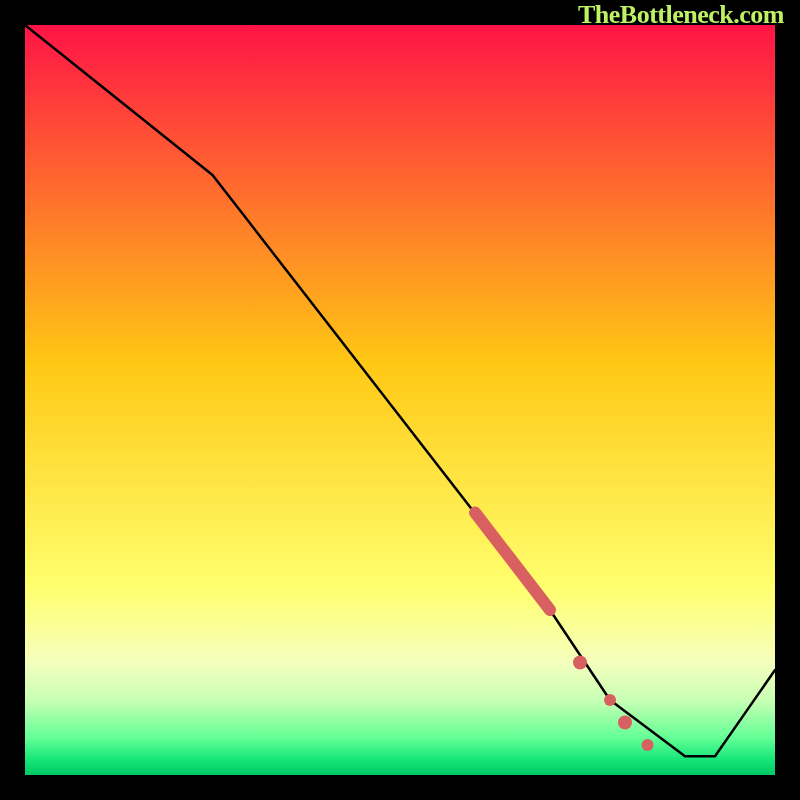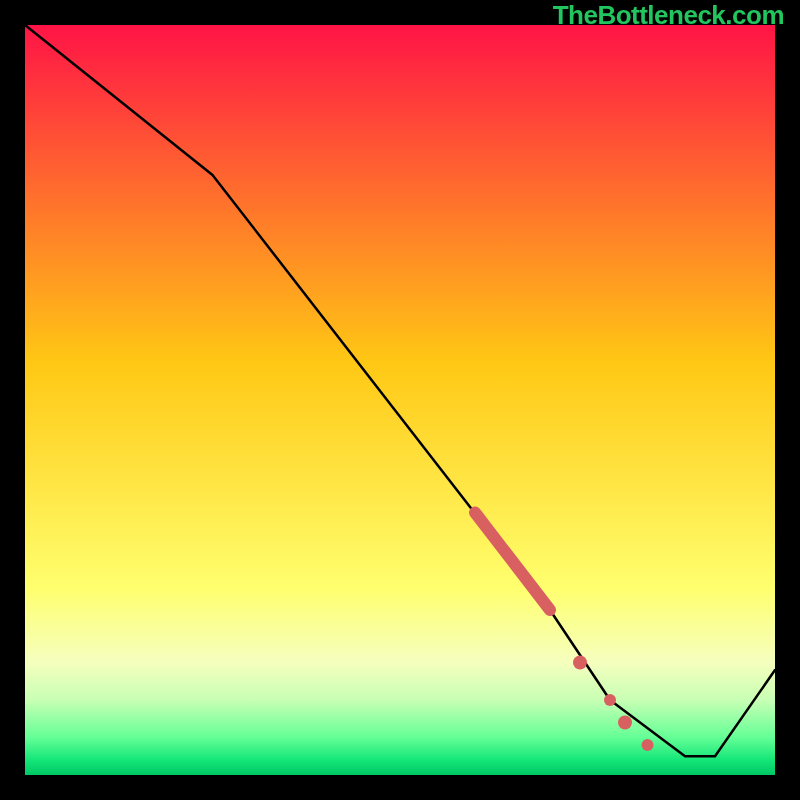--- a/index.html
+++ b/index.html
@@ -12,22 +12,22 @@
   }
   .container {
     position: relative;
     width: 800px;
     height: 800px;
   }
   .watermark {
     position: absolute;
     top: 0;
     right: 16px;
-    color: #22c55e;
-    font-family: Liberation Sans, sans-serif;
+    color: #bef264;
+    font-family: Liberation Serif, serif;
     font-size: 26px;
     font-weight: bold;
     letter-spacing: -0.5px;
     z-index: 10;
   }
   svg {
     position: absolute;
     top: 0;
     left: 0;
   }

